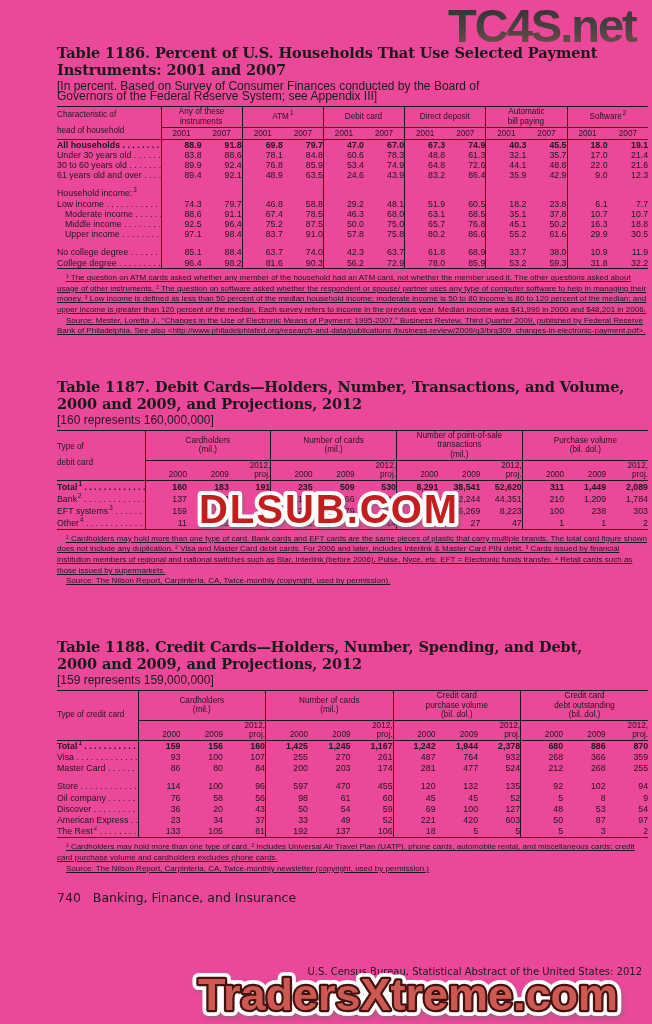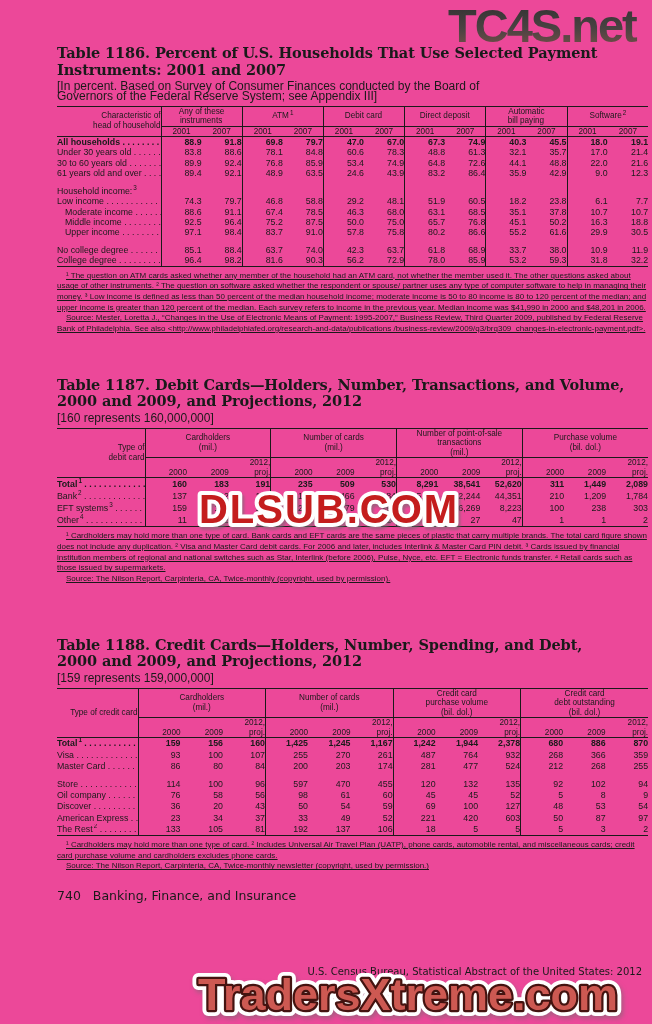--- a/index.html
+++ b/index.html
@@ -10,21 +10,21 @@
   .ttl { font-family:"DejaVu Serif", serif; font-weight:bold; font-size:14.5px;
          line-height:16.5px; margin:0; letter-spacing:-0.1px; }
   .bracket { font-size:12px; line-height:9.8px; margin:4px 0 4px; width:478px; }
 
   table.stat { border-collapse:collapse; table-layout:fixed; width:591px;
                border-top:1.5px solid #1a1a1a; border-bottom:1.5px solid #1a1a1a; }
   table.stat th, table.stat td { padding:0; font-weight:normal; }
   .grp { border-bottom:1px solid #1a1a1a; border-left:1px solid #1a1a1a; font-size:8.2px;
          line-height:9.6px; text-align:center; vertical-align:middle; padding:3px 1px 2px; }
   .grp span { white-space:pre-line; }
-  .stubh { font-size:8.2px; line-height:10px; text-align:right; vertical-align:middle;
+  .stubh { font-size:8.2px; line-height:16px; text-align:left; vertical-align:middle;
            white-space:pre-line; border-bottom:1.5px solid #1a1a1a; }
   .yr { font-size:8.2px; text-align:center; vertical-align:bottom; padding:2px 3px 1px 0;
         white-space:pre-line; line-height:9.5px; border-bottom:1.5px solid #1a1a1a;margin-top:33px; }
   #t1187 .yr, #t1188 .yr { text-align:right; }
   .gsL { border-left:1px solid #1a1a1a; }
 
   table.stat tbody td { font-size:8.8px; }
   #t1186 tbody td { line-height:10.2px; }
   #t1187 tbody td { line-height:12px; }
   #t1188 tbody td { line-height:11.2px; }

